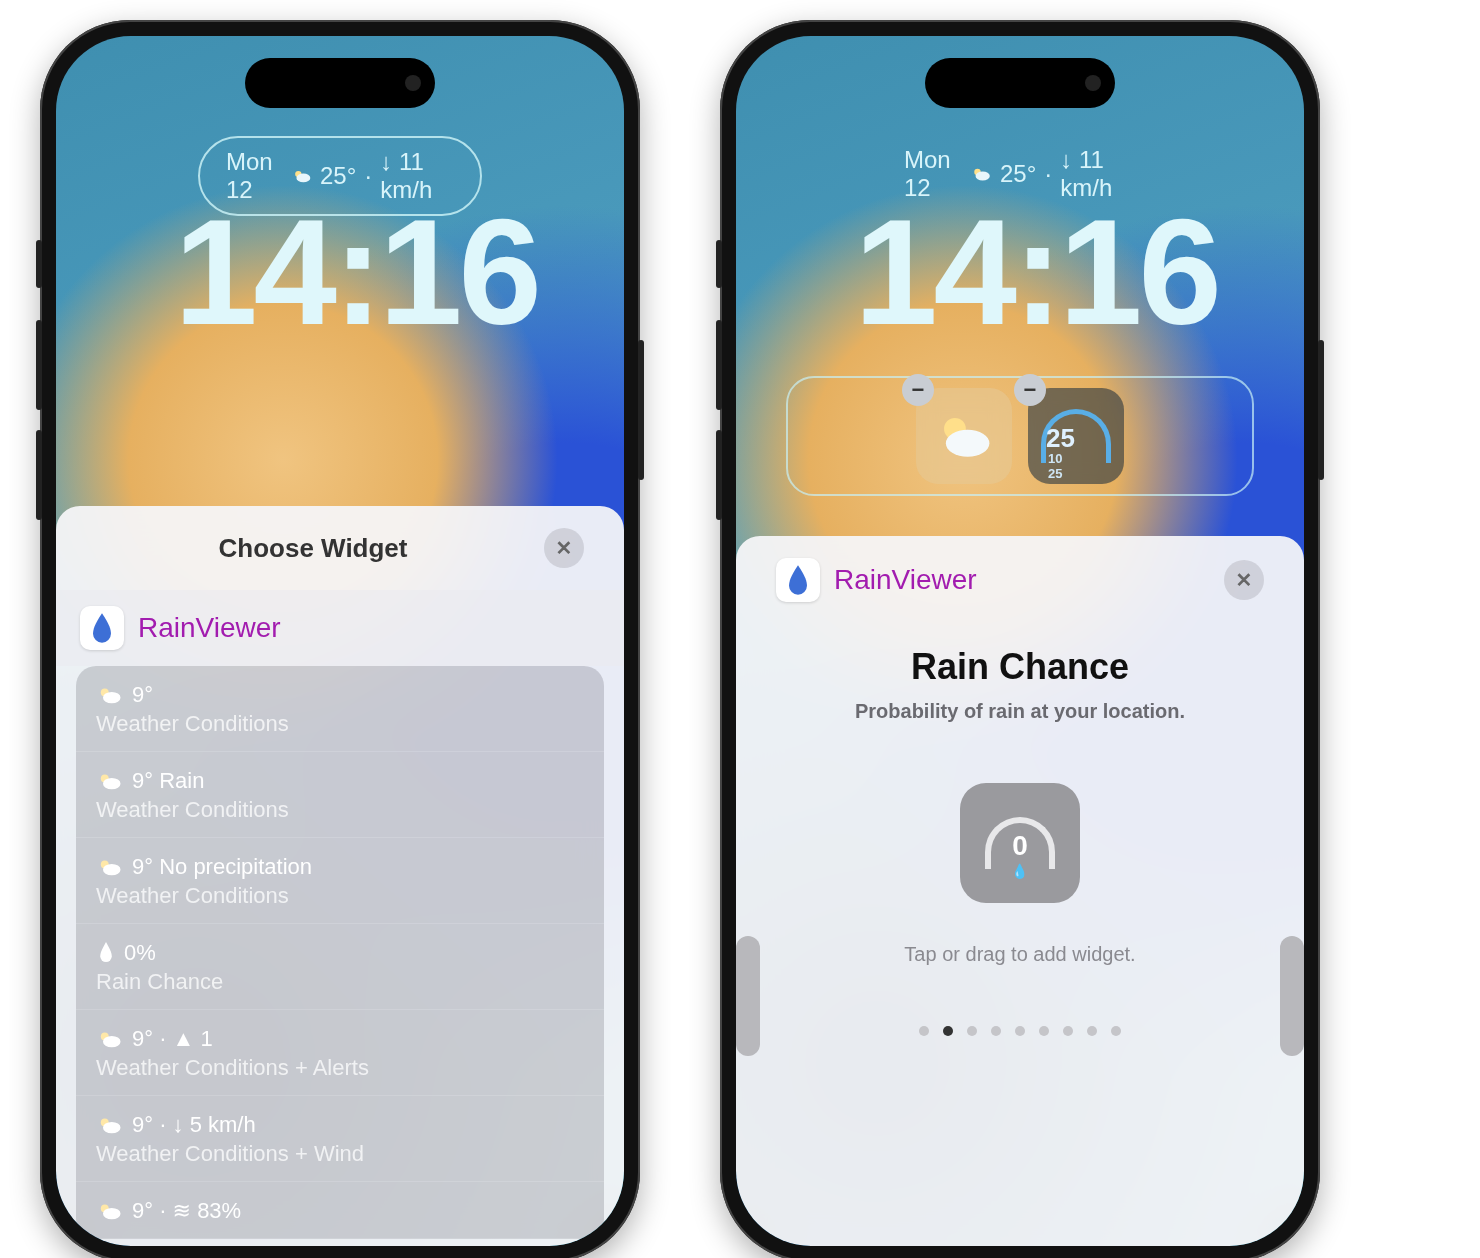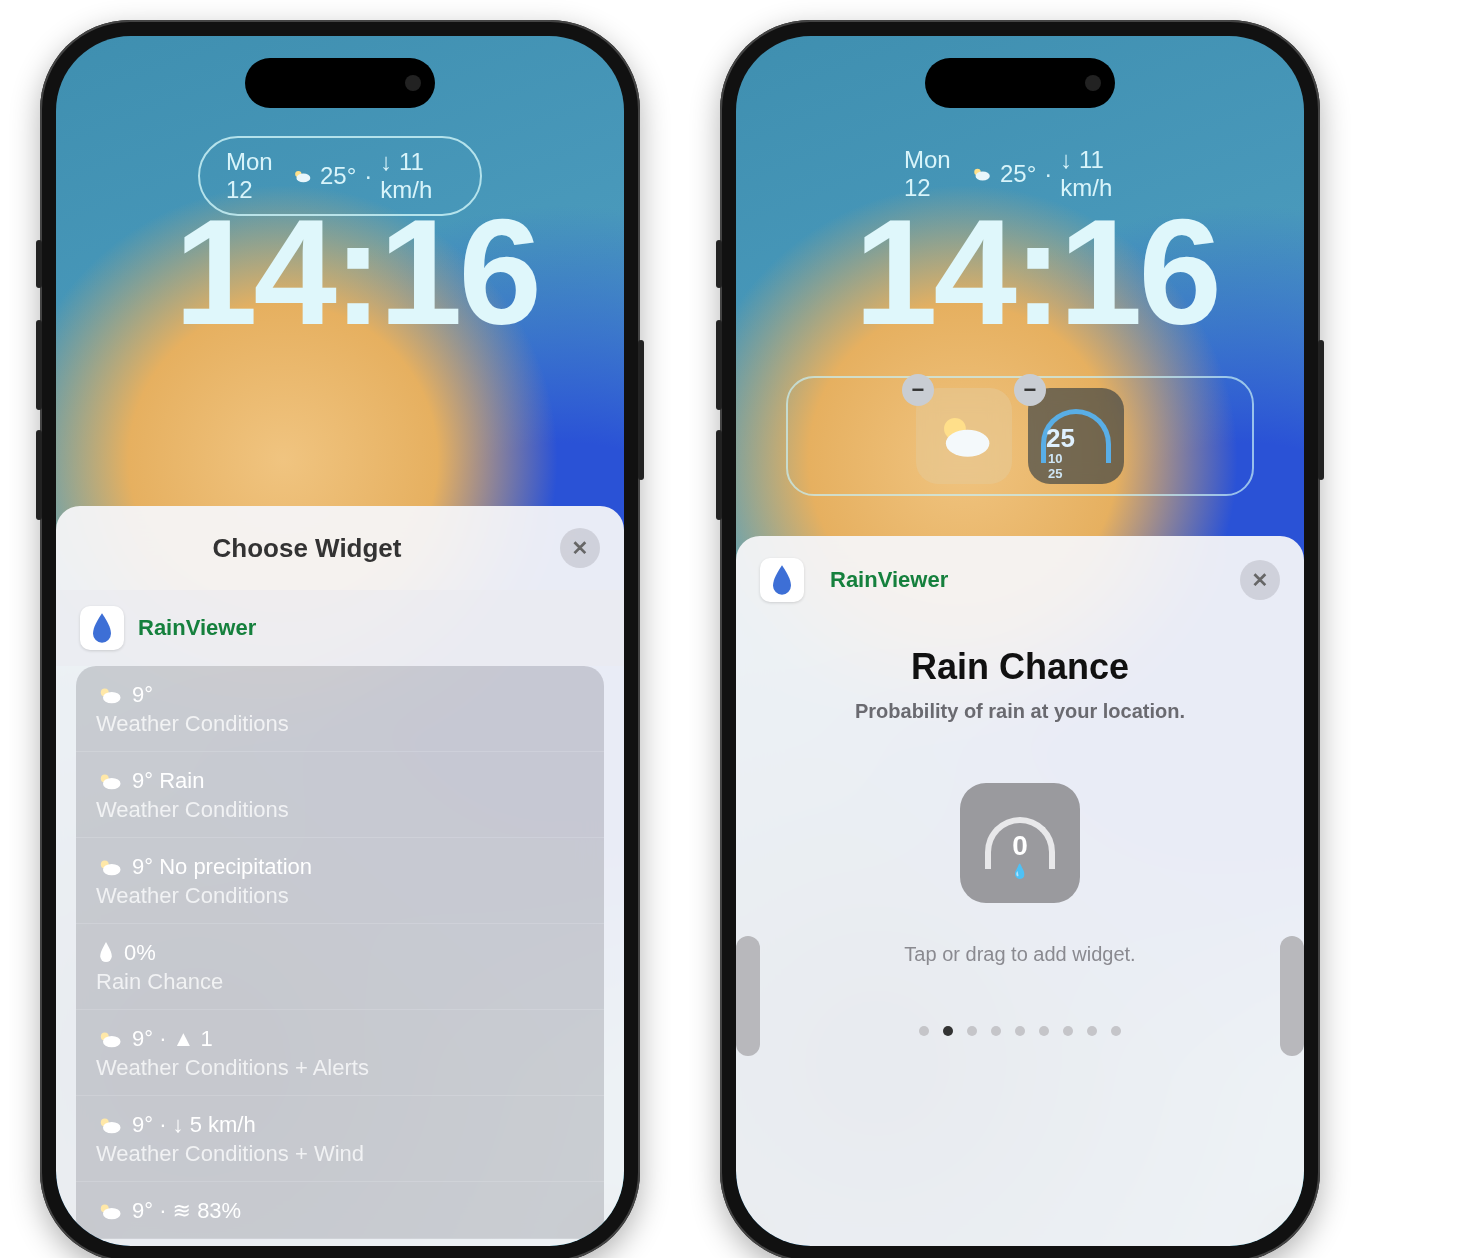--- a/index.html
+++ b/index.html
@@ -116,22 +116,22 @@
     position:absolute;
     left:0;right:0;bottom:0;
     background:rgba(245,245,248,.94);
     backdrop-filter:blur(20px);
     border-radius:24px 24px 0 0;
     overflow:hidden;
   }
   .sheet.tall{top:470px;}
   .sheet.med{top:500px;}
   .sheet-header{
-    display:flex;align-items:center;gap:26px;
-    padding:22px 24px;
+    display:flex;align-items:center;gap:14px;
+    padding:22px 40px;
     position:relative;
   }
   .sheet-title{
     font-size:26px;font-weight:600;color:#333;flex:1;text-align:center;
   }
   .close-btn{
     width:40px;height:40px;border-radius:50%;
     background:rgba(130,130,140,.25);
     display:flex;align-items:center;justify-content:center;
     color:#666;font-size:20px;font-weight:700;
@@ -139,21 +139,21 @@
   .app-row{
     display:flex;align-items:center;gap:14px;
     padding:16px 24px;
     background:rgba(235,235,240,.6);
   }
   .app-icon{
     width:44px;height:44px;border-radius:10px;background:#fff;
     display:flex;align-items:center;justify-content:center;
     box-shadow:0 1px 3px rgba(0,0,0,.15);
   }
-  .app-name{font-size:22px;font-weight:700;color:#15803d;}
+  .app-name{font-size:28px;font-weight:400;color:#a21caf;}
   .wlist{
     margin:0 20px 0 20px;
     background:rgba(120,120,130,.3);
     border-radius:20px;
     overflow:hidden;
   }
   .witem{
     padding:16px 20px 14px 20px;
     border-bottom:1px solid rgba(255,255,255,.15);
     color:#fff;

